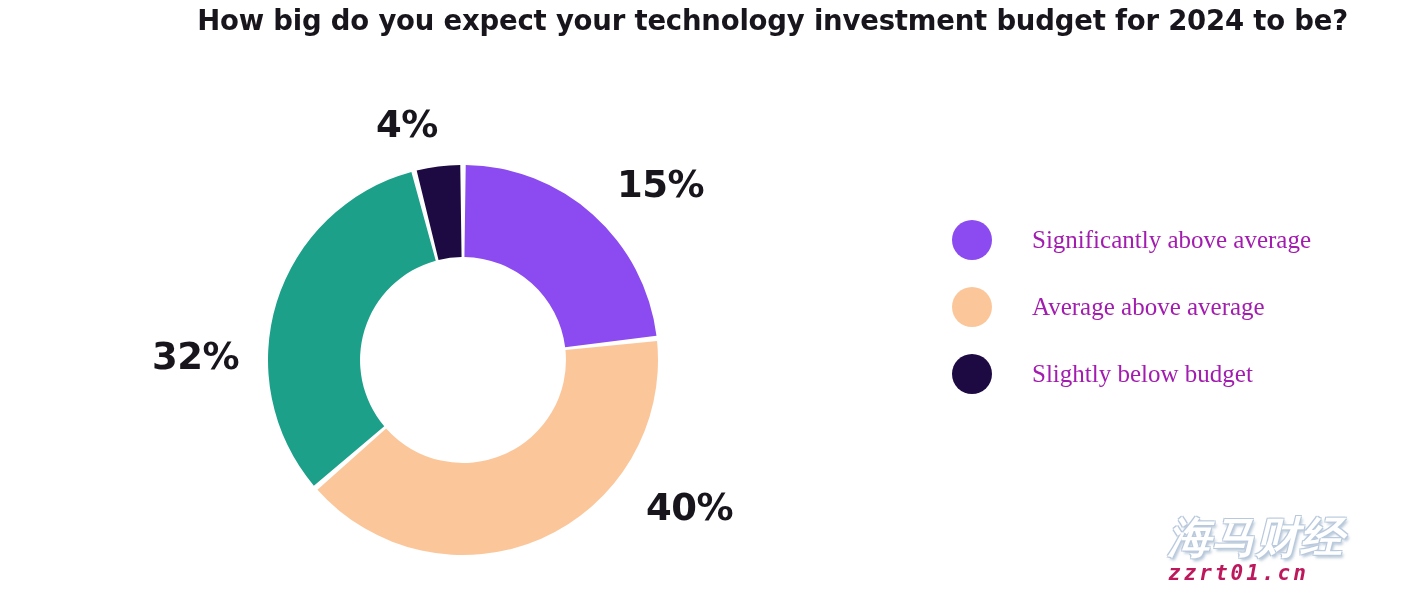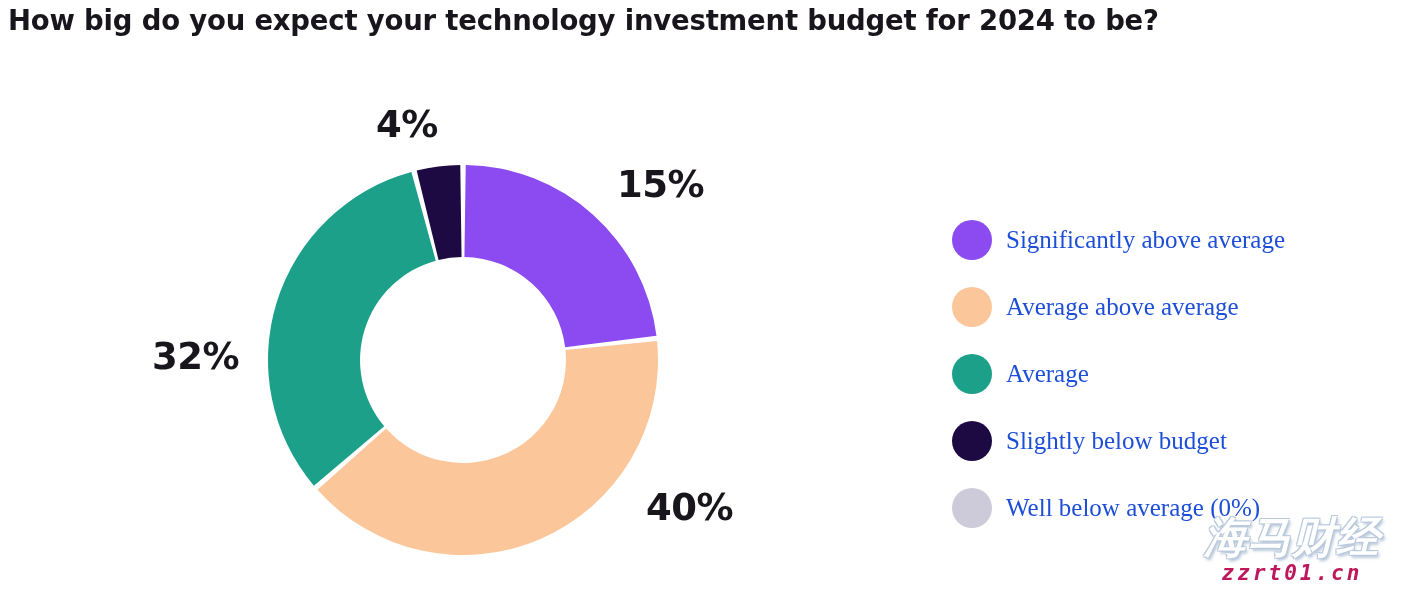--- a/index.html
+++ b/index.html
@@ -21,20 +21,21 @@
     position: absolute;
     left: 8px;
     top: 4px;
     width: 1340px;
     font-family: "DejaVu Sans", sans-serif;
     font-size: 27.5px;
     font-weight: 700;
     letter-spacing: -0.2px;
     color: #19151c;
     white-space: nowrap;
+    text-align: right;
   }
 
   
   #donut-wrap {
     position: absolute;
     left: 268px;
     top: 165px;
     width: 390px;
     height: 390px;
   }
@@ -72,36 +73,36 @@
     align-items: center;
     height: 67px;
   }
   .legend-swatch {
     width: 40px;
     height: 40px;
     border-radius: 50%;
     flex: 0 0 40px;
   }
   .legend-label {
-    margin-left: 14px;
+    margin-left: 40px;
     font-family: "Liberation Serif", "DejaVu Serif", serif;
     font-size: 25px;
-    color: #1d4ed8;
+    color: #a21caf;
     line-height: 1;
     white-space: nowrap;
   }
 
   
   #watermark {
     position: absolute;
     left: 1168px;
     top: 514px;
     width: 248px;
     height: 76px;
-    text-align: center;
+    text-align: left;
     pointer-events: none;
   }
   #watermark-cjk {
     font-family: "DejaVu Sans", sans-serif;
     font-size: 43px;
     font-weight: 700;
     font-style: italic;
     line-height: 46px;
     color: #ffffff;
     letter-spacing: 1px;
@@ -147,33 +148,25 @@
   <div class="legend-item">
     <span class="legend-swatch" style="background: rgb(139, 75, 240);"></span>
     <span class="legend-label">Significantly above average</span>
   </div>
 
   <div class="legend-item">
     <span class="legend-swatch" style="background: rgb(251, 199, 154);"></span>
     <span class="legend-label">Average above average</span>
   </div>
 
-  <div class="legend-item">
-    <span class="legend-swatch" style="background: rgb(28, 160, 137);"></span>
-    <span class="legend-label">Average</span>
-  </div>
 
   <div class="legend-item">
     <span class="legend-swatch" style="background: rgb(30, 10, 67);"></span>
     <span class="legend-label">Slightly below budget</span>
   </div>
 
-  <div class="legend-item">
-    <span class="legend-swatch" style="background: rgb(205, 203, 217);"></span>
-    <span class="legend-label">Well below average (0%)</span>
-  </div>
 
 </div>
 
 <div id="watermark">
   <div id="watermark-cjk">海马财经</div>
   <div id="watermark-domain">zzrt01.cn</div>
 </div>
 
 </body></html>

